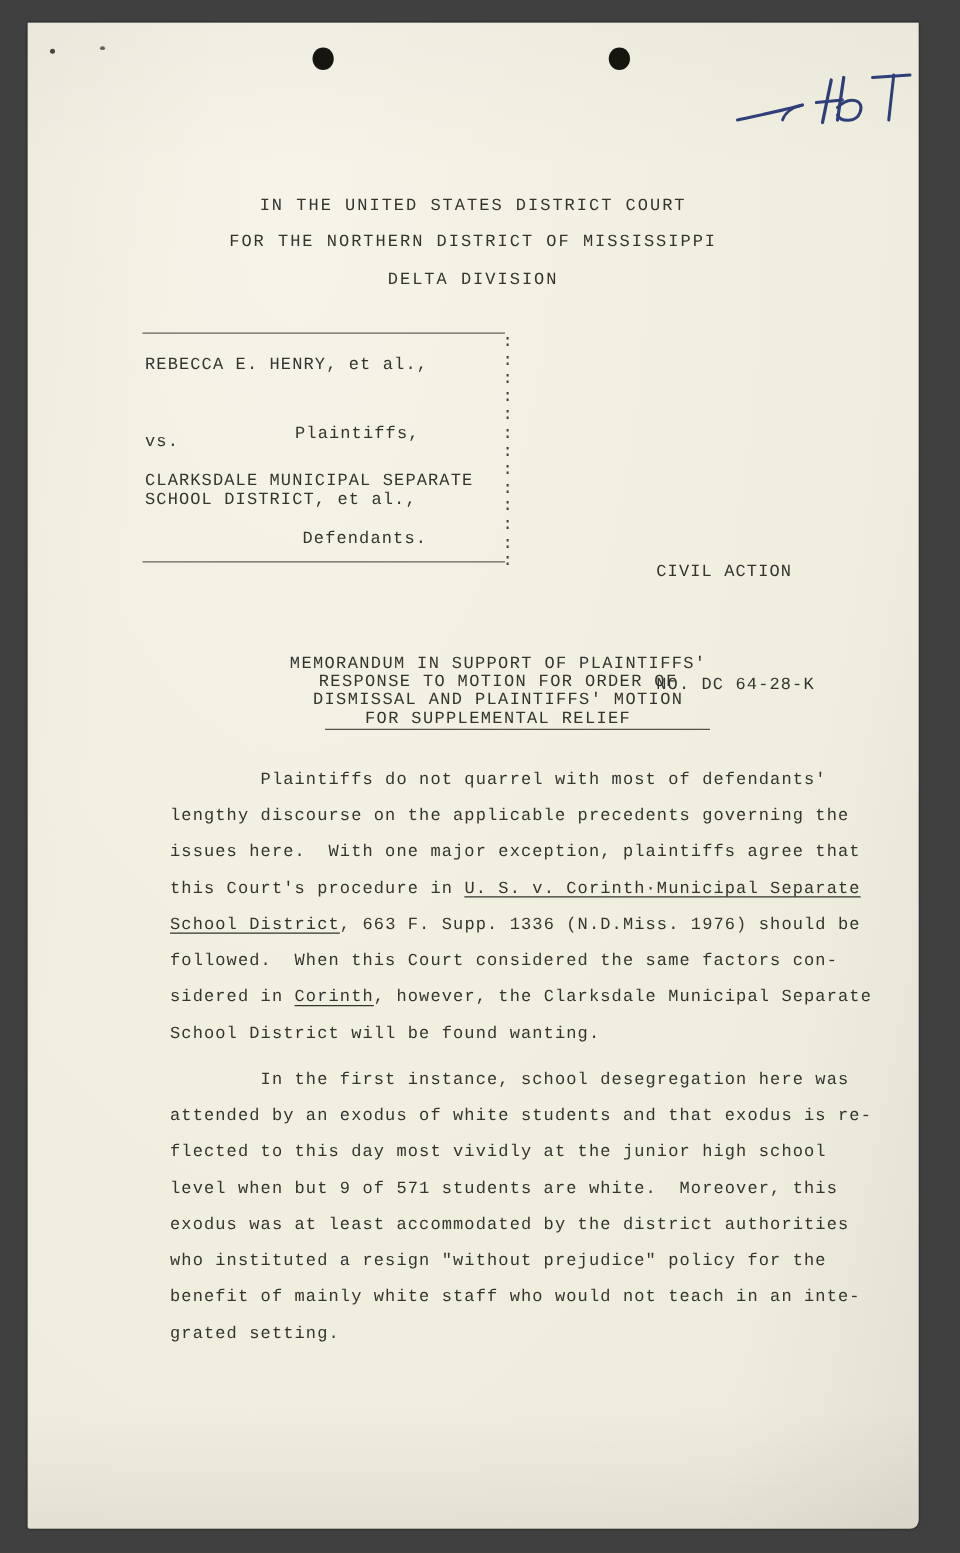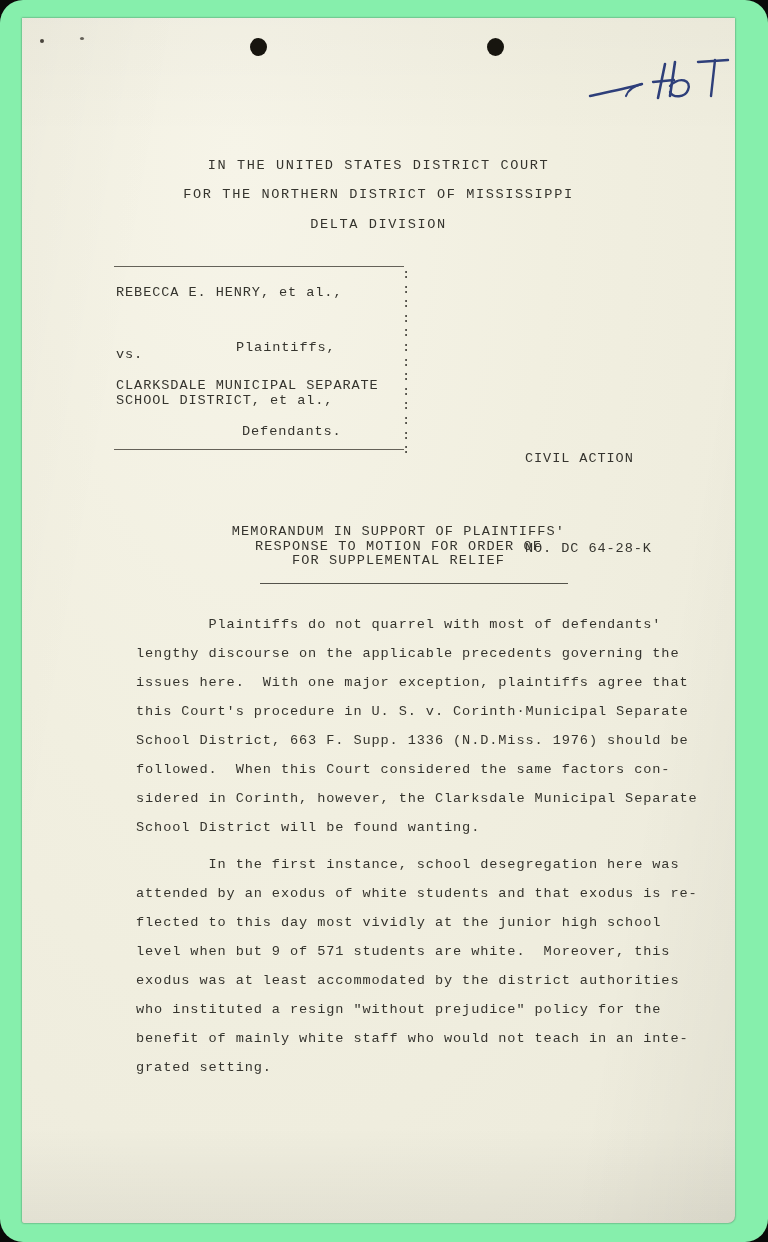--- a/index.html
+++ b/index.html
@@ -13,22 +13,21 @@
     height: 1242px;
     overflow: hidden;
     font-family: "Liberation Mono", "DejaVu Sans Mono", monospace;
   }
 
   
   #scan {
     position: relative;
     width: 768px;
     height: 1242px;
-    background: #86efac;
-    border-radius: 23px;
+    background: #404040;
   }
 
   
   #page {
     position: absolute;
     left: 22px;
     top: 18px;
     width: 713px;
     height: 1205px;
     background: #f2f0e2;
@@ -182,21 +181,21 @@
     position: absolute;
     left: 114px;
     width: 560px;
     line-height: 29px;
     color: #35342e;
   }
   .para div { white-space: pre; }
   #para1 { top: 592px; }
   #para2 { top: 832px; }
 
-  .u { text-underline-offset: 3px; }
+  .u { text-decoration: underline; text-underline-offset: 3px; }
 </style>
 </head>
 <body>
 
 <div id="scan">
 
   <div id="page">
 
     <div class="punch p1"></div>
     <div class="punch p2"></div>
@@ -250,20 +249,21 @@
       </div>
 
       <div id="civil-action">
         <div>CIVIL ACTION</div>
         <div>NO. DC 64-28-K</div>
       </div>
 
       <div id="doc-title">
         <div>MEMORANDUM IN SUPPORT OF PLAINTIFFS'</div>
         <div>RESPONSE TO MOTION FOR ORDER OF</div>
+        <div>DISMISSAL AND PLAINTIFFS' MOTION</div>
         <div>FOR SUPPLEMENTAL RELIEF</div>
       </div>
       <div id="title-underline"></div>
 
       <div class="para" id="para1">
         <div>        Plaintiffs do not quarrel with most of defendants'</div>
         <div>lengthy discourse on the applicable precedents governing the</div>
         <div>issues here.  With one major exception, plaintiffs agree that</div>
         <div><span>this Court's procedure in </span><span class="u">U. S. v. Corinth·Municipal Separate</span></div>
         <div><span class="u">School District</span><span>, 663 F. Supp. 1336 (N.D.Miss. 1976) should be</span></div>

